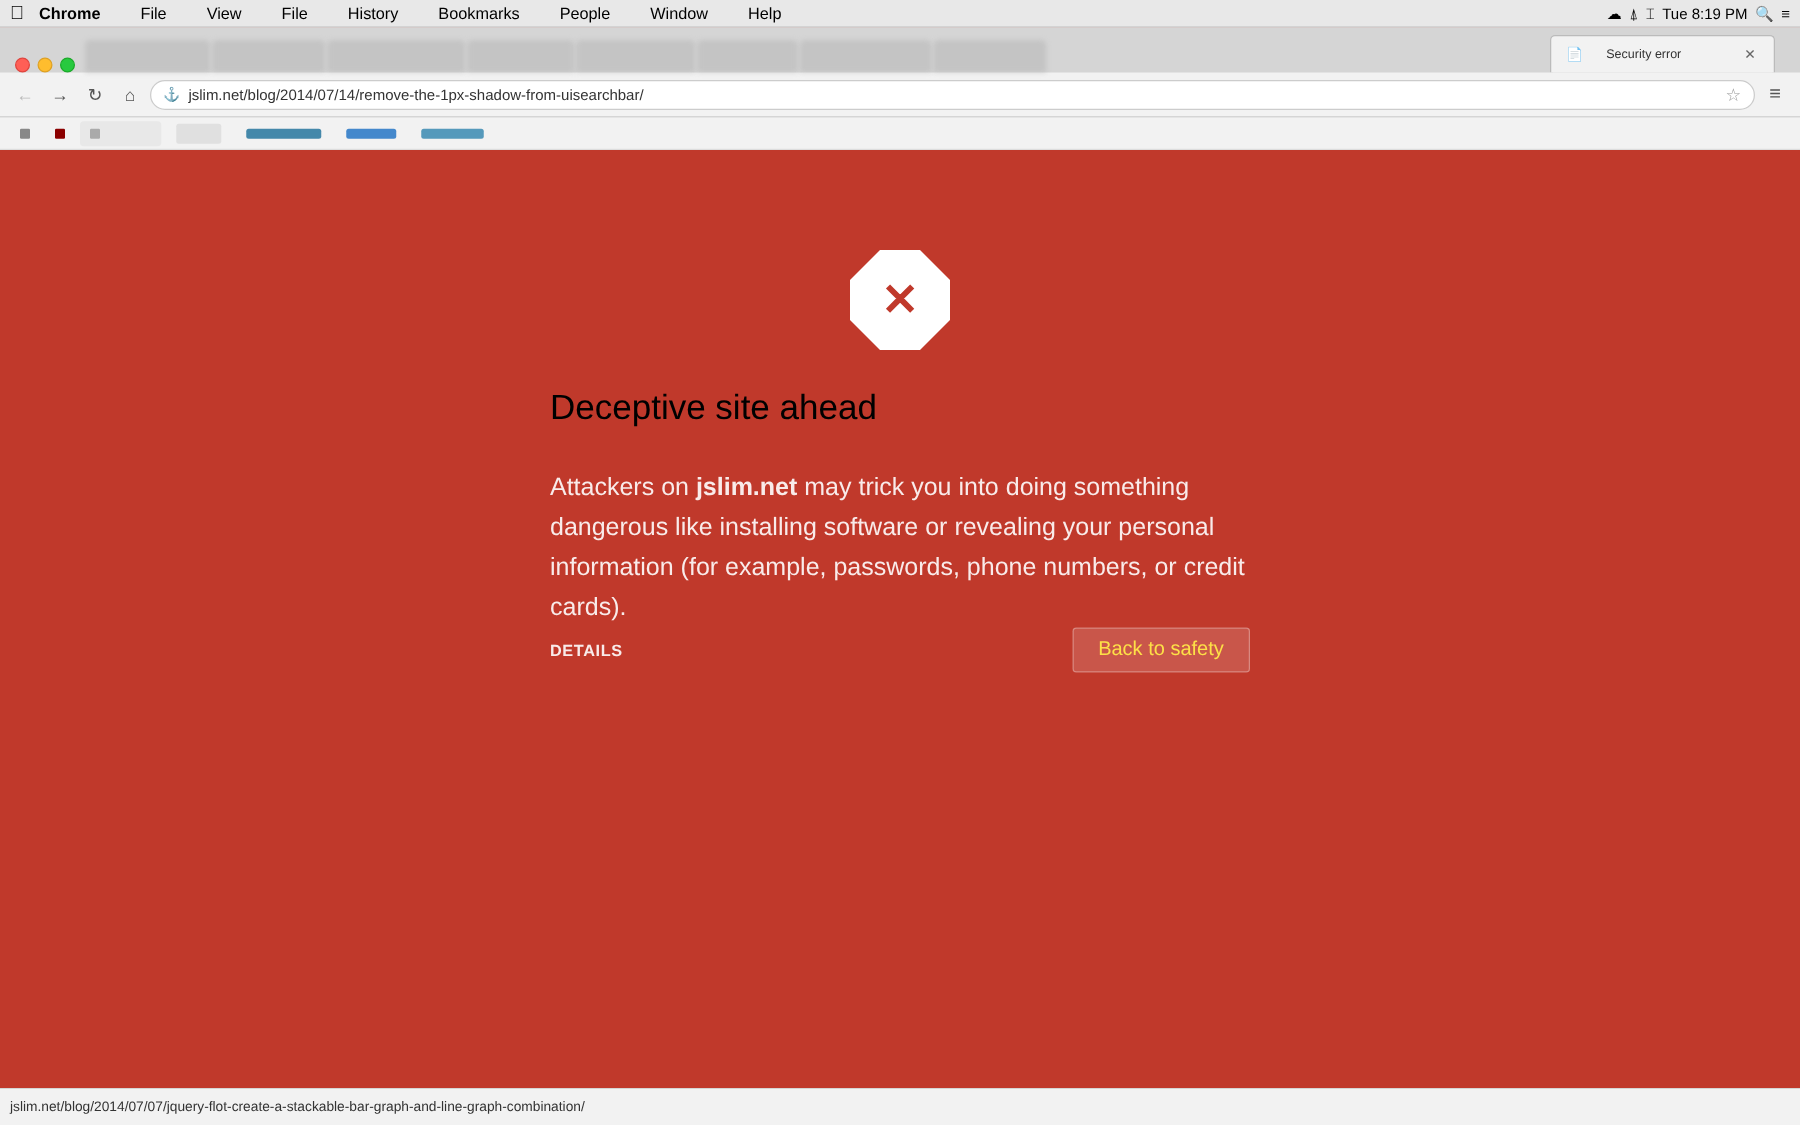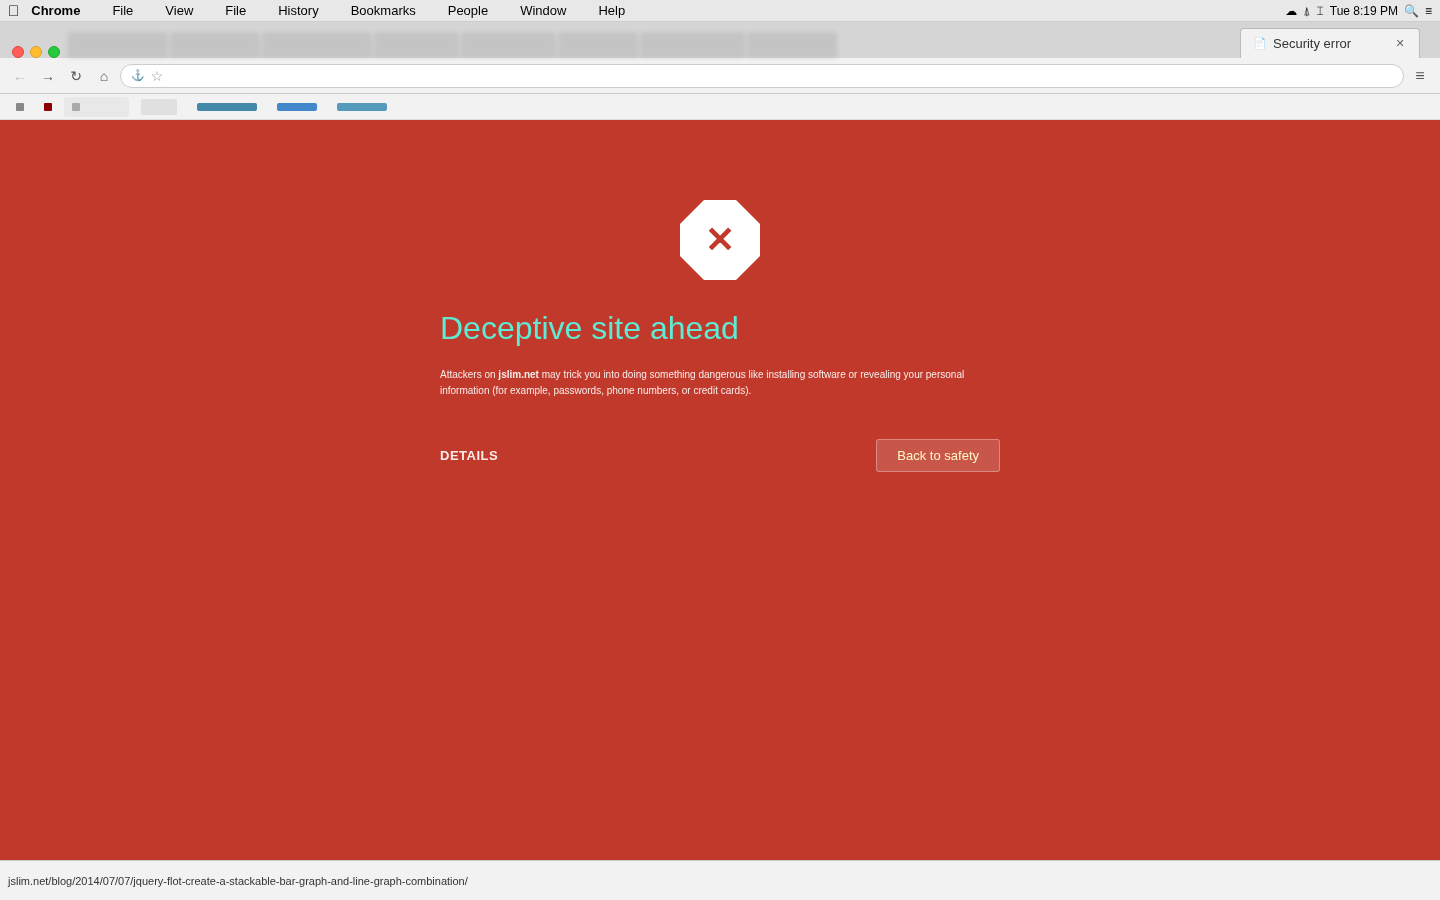--- a/index.html
+++ b/index.html
@@ -71,21 +71,22 @@
       height: 14px;
       font-size: 11px;
       display: flex;
       align-items: center;
     }
     .tab .tab-label {
       flex: 1;
       overflow: hidden;
       text-overflow: ellipsis;
       white-space: nowrap;
-      font-size: 13px;
+      font-size: 10px;
+      margin-left: 12px;
     }
     .tab .tab-close {
       font-size: 11px;
       color: #666;
       cursor: pointer;
       width: 14px;
       height: 14px;
       display: flex;
       align-items: center;
       justify-content: center;
@@ -228,30 +229,29 @@
       font-weight: bold;
       line-height: 1;
     }
 
     
     .error-content {
       max-width: 560px;
       width: 560px;
     }
     .error-title {
-      font-size: 32px;
+      font-size: 28px;
       font-weight: 400;
-      color: #5eead4;
-      margin-bottom: 20px;
+      color: #000000;
+      margin-bottom: 32px;
     }
     .error-description {
-      font-size: 10px;
+      font-size: 20px;
       color: rgba(255,255,255,0.9);
       line-height: 1.6;
-      margin-bottom: 40px;
     }
     .error-description strong {
       font-weight: 700;
     }
 
     .error-actions {
       display: flex;
       justify-content: space-between;
       align-items: center;
     }
@@ -259,34 +259,34 @@
       font-size: 13px;
       font-weight: 600;
       color: rgba(255,255,255,0.9);
       letter-spacing: 0.5px;
       cursor: pointer;
       text-transform: uppercase;
     }
     .back-to-safety-btn {
       background: rgba(255,255,255,0.15);
       border: 1px solid rgba(255,255,255,0.3);
-      color: #fef9c3;
-      font-size: 13px;
+      color: #fde047;
+      font-size: 16px;
       padding: 8px 20px;
       border-radius: 3px;
       cursor: pointer;
     }
 
     
     .status-bar {
       position: fixed;
       bottom: 0;
       left: 0;
       width: 1440px;
-      height: 40px;
+      height: 30px;
       background: #f2f2f2;
       border-top: 1px solid #ccc;
       display: flex;
       align-items: center;
       padding: 0 8px;
       font-size: 11px;
       color: #333;
     }
 
     
@@ -360,20 +360,21 @@
     </div>
   </div>
 
   <div class="nav-bar">
     <div class="nav-btn disabled">←</div>
     <div class="nav-btn">→</div>
     <div class="nav-btn">↻</div>
     <div class="nav-btn">⌂</div>
     <div class="address-bar">
       <span class="lock-icon">⚓</span>
+      <span class="url-text">jslim.net/blog/2014/07/14/remove-the-1px-shadow-from-uisearchbar/</span>
       <span class="star-icon">☆</span>
     </div>
     <div class="nav-right">
       <div class="nav-right-btn">≡</div>
     </div>
   </div>
 
   <div class="bookmarks-bar">
     <div class="bookmark-item">
       <div class="bookmark-dot" style="background:#888;"></div>

